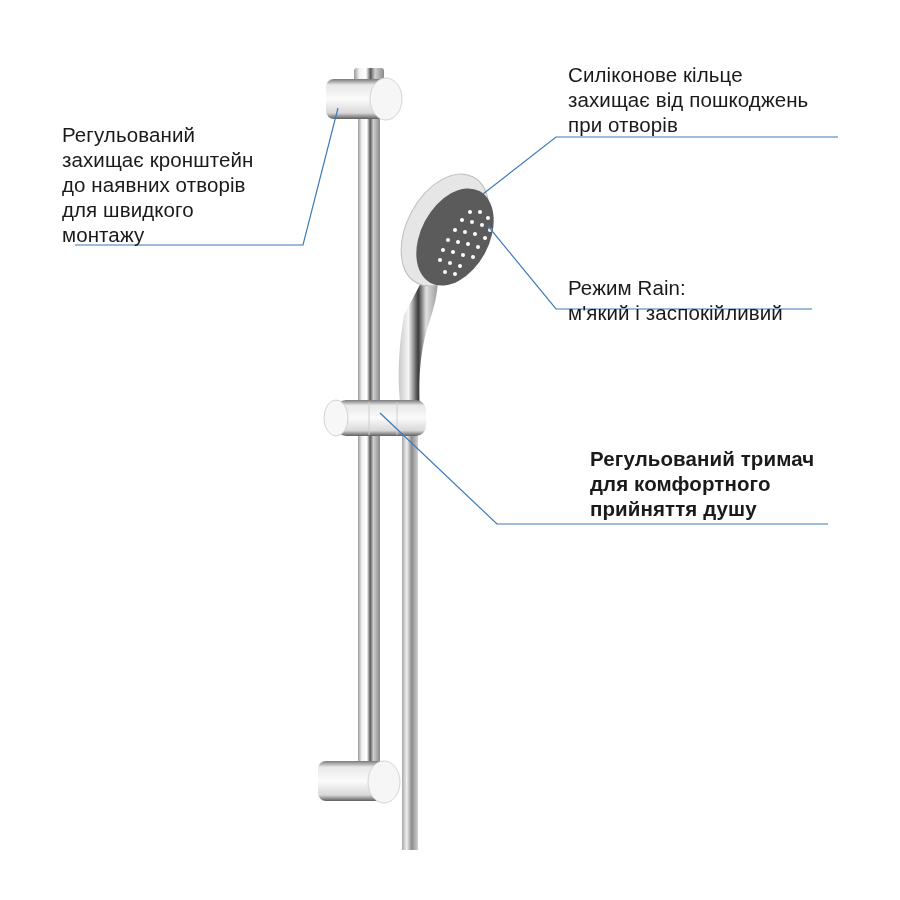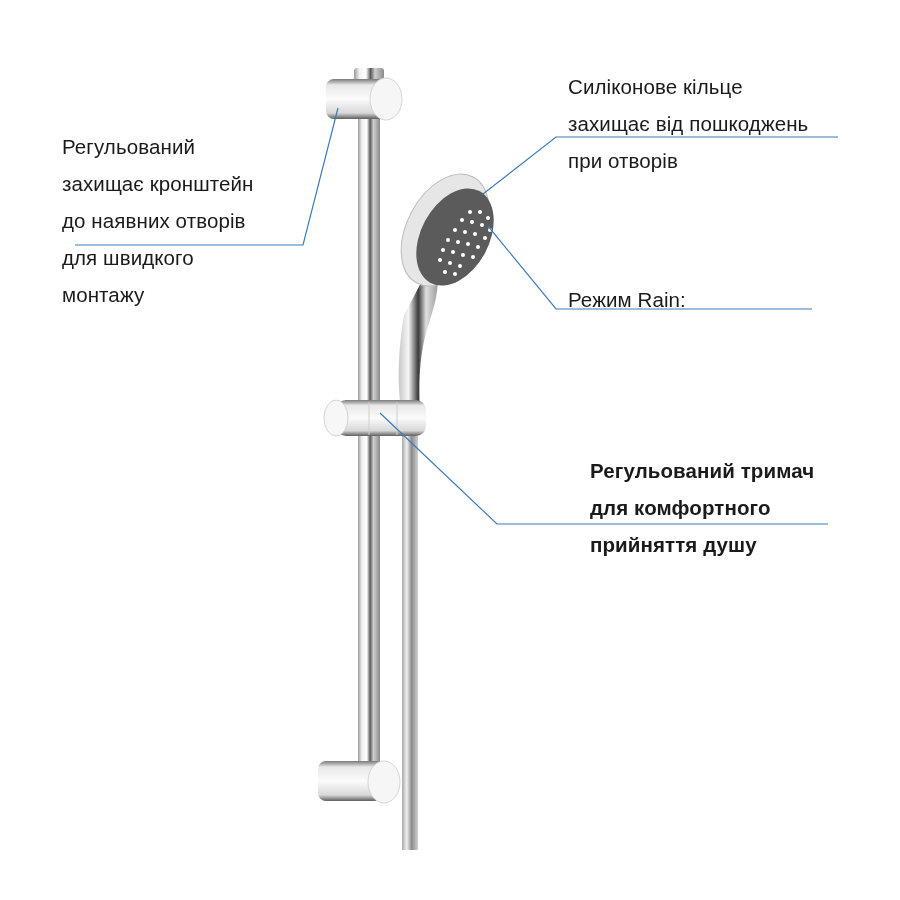--- a/index.html
+++ b/index.html
@@ -1,19 +1,19 @@
 <!DOCTYPE html>
 <html><head>
 <meta charset="utf-8">
 <style>
   html, body { margin: 0; padding: 0; background: #ffffff; }
   body { width: 900px; height: 900px; position: relative; overflow: hidden;
          font-family: "Liberation Sans", "DejaVu Sans", sans-serif; color: #1a1a1a; }
   .label { position: absolute; font-size: 20.5px; line-height: 25px; letter-spacing: 0.1px; white-space: nowrap; }
-  .label div { display: block; margin-top: 12px; }
+  .label div { display: block; }
   svg.art { position: absolute; left: 0; top: 0; }
 </style>
 </head>
 <body>
 
 <svg class="art" width="900" height="900" viewBox="0 0 900 900">
   <defs>
     <linearGradient id="railGrad" x1="0" x2="1" y1="0" y2="0">
       <stop offset="0" stop-color="#9a9a9a"></stop>
       <stop offset="0.18" stop-color="#f2f2f2"></stop>
@@ -119,19 +119,20 @@
 </div>
 
 <div class="label" style="left:568px; top:62px;">
   <div>Силіконове кільце</div>
   <div>захищає від пошкоджень</div>
   <div>при отворів</div>
 </div>
 
 <div class="label" style="left:568px; top:275px;">
   <div>Режим Rain:</div>
+  <div>м'який і заспокійливий</div>
 </div>
 
 <div class="label" style="left:590px; top:446px;font-weight:bold;">
   <div>Регульований тримач</div>
   <div>для комфортного</div>
   <div>прийняття душу</div>
 </div>
 
 </body></html>

